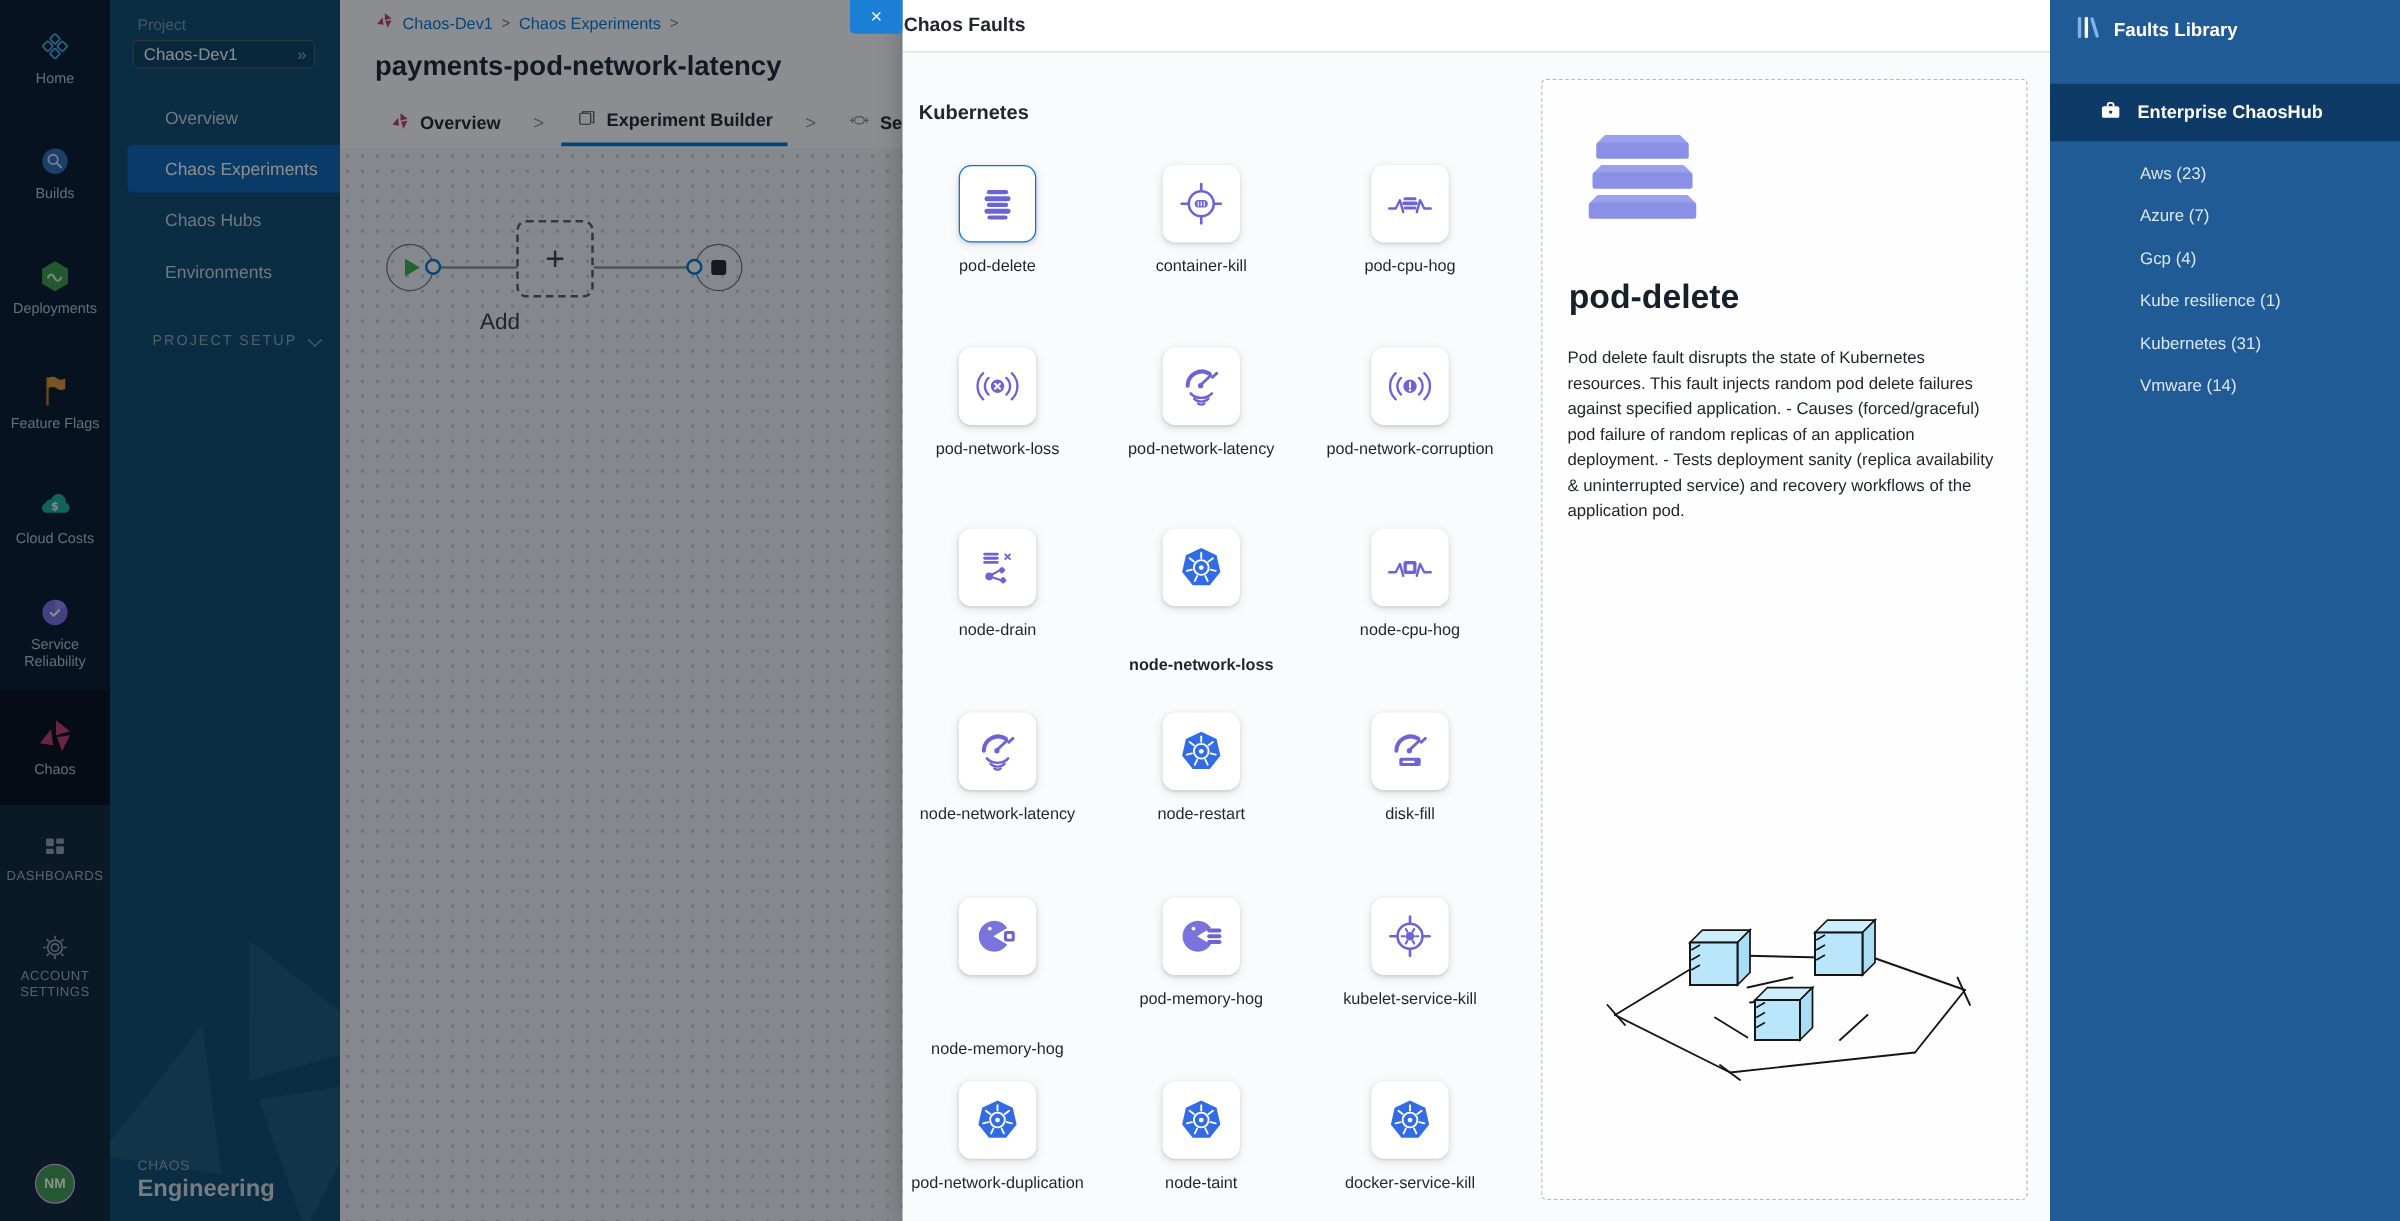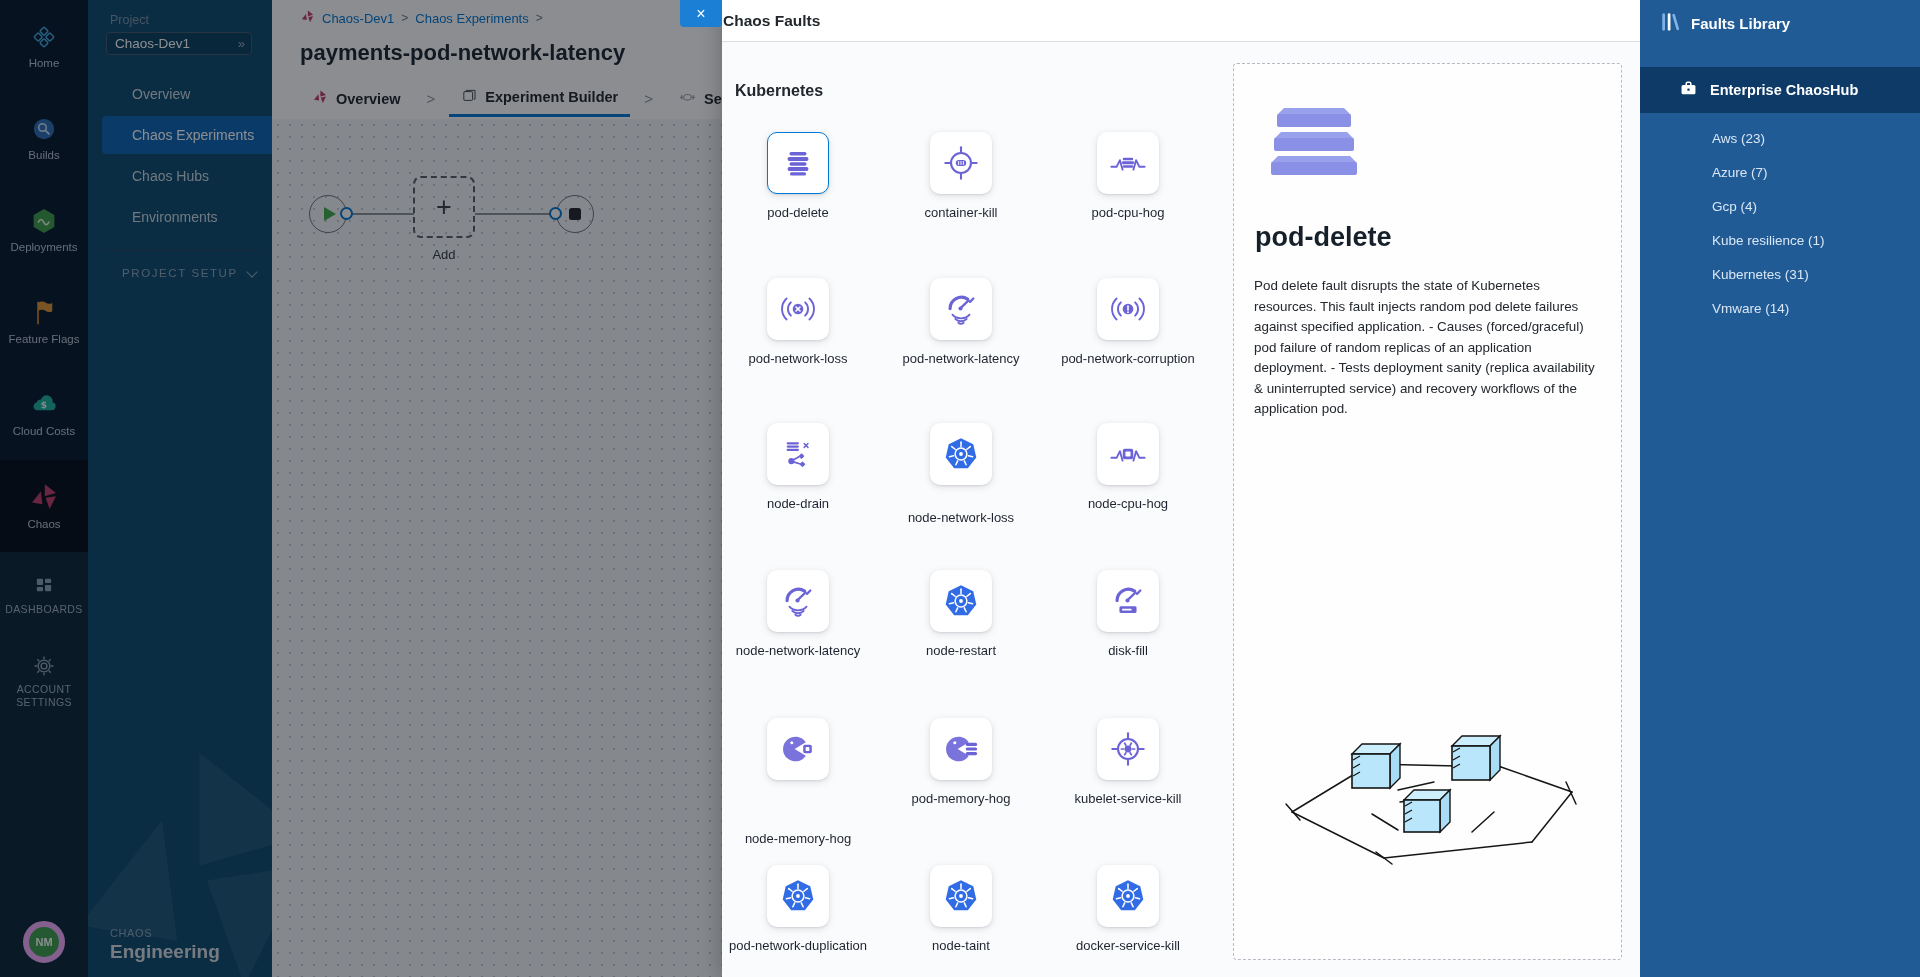--- a/index.html
+++ b/index.html
@@ -11,21 +11,21 @@
     display:flex;flex-direction:column;z-index:1;}
   .mod-item{height:92px;display:flex;flex-direction:column;align-items:center;justify-content:center;
     gap:4px;cursor:pointer;flex:0 0 auto;}
   .mod-item.active{background:#030d19;}
   .mod-item .lbl{font-size:11.5px;color:#b6c3d1;text-align:center;line-height:1.25;padding:0 3px;}
   .mod-icon{display:flex;align-items:center;justify-content:center;}
   .bottom-zone{flex:1;background:#0d2438;display:flex;flex-direction:column;align-items:center;}
   .bottom-zone .mod-item{height:86px;width:100%;}
   .bottom-zone .lbl{font-size:10.5px;color:#9fb0c0;letter-spacing:.4px;}
   .avatar{margin-top:auto;margin-bottom:14px;width:30px;height:30px;border-radius:50%;
-    background:#3e9e4c;border:6px solid #f0abfc;color:#fff;font-size:11px;font-weight:bold;
+    background:#3e9e4c;border:1px solid #f0abfc;color:#fff;font-size:11px;font-weight:bold;
     display:flex;align-items:center;justify-content:center;}
 
   
   .proj-panel{position:absolute;left:88px;top:0;width:184px;height:977px;background:#0c4a6e;
     z-index:1;overflow:hidden;}
   .proj-label{margin:13px 0 5px 22px;font-size:12.5px;color:#7e95aa;}
   .proj-input{margin-left:18px;width:146px;height:23px;border:1px solid #42596e;border-radius:4px;
     display:flex;align-items:center;justify-content:space-between;padding:0 8px;box-sizing:border-box;
     background:rgba(0,0,0,.15);cursor:pointer;}
   .proj-input .name{color:#fff;font-size:13.5px;}
@@ -60,22 +60,22 @@
     background-image:radial-gradient(circle,#c6c9cf 1.05px,transparent 1.45px);background-size:12px 12px;}
   .node-circle{position:absolute;width:38px;height:38px;border-radius:50%;border:1.5px solid #70747b;
     box-sizing:border-box;display:flex;align-items:center;justify-content:center;}
   .edge-line{position:absolute;height:1.6px;background:#8c9097;}
   .port{position:absolute;width:13px;height:13px;border-radius:50%;border:2.4px solid #0278d5;
     background:#fff;box-sizing:border-box;z-index:2;}
   .add-box{position:absolute;left:141px;top:57px;width:62px;height:62px;border:2px dashed #5a5e66;
     border-radius:8px;display:flex;align-items:center;justify-content:center;cursor:pointer;
     box-sizing:border-box;}
   .add-plus{font-size:27px;font-weight:300;color:#3c414a;line-height:1;}
-  .add-label{position:absolute;left:112px;top:128px;width:120px;text-align:center;
-    font-size:13px;color:#353b44;}
+  .add-label{position:absolute;left:112px;top:128px;width:120px;text-align:left;
+    font-size:18px;color:#353b44;}
   .play-tri{width:0;height:0;border-left:12px solid #3faf4a;border-top:7.5px solid transparent;
     border-bottom:7.5px solid transparent;margin-left:4px;}
   .stop-sq{width:12px;height:12px;border-radius:2.5px;background:#22272d;}
 
   
   .dim{position:absolute;left:0;top:0;width:722px;height:977px;background:rgba(9,12,19,.47);z-index:5;}
   .close-btn{position:absolute;left:680px;top:0;width:42px;height:27px;background:#1b7fd6;
     border:none;border-radius:0 0 4px 4px;color:#fff;font-size:16px;line-height:1;cursor:pointer;
     z-index:6;display:flex;align-items:center;justify-content:center;padding:0;}
 
@@ -161,20 +161,30 @@
           <span class="lbl">Feature Flags</span>
         </div>
         <div class="mod-item">
           <span class="mod-icon">
             <svg viewBox="0 0 40 40" width="30" height="30" xmlns="http://www.w3.org/2000/svg">
               <path d="M10,27 h20 a5.5,5.5 0 0 0 1.5,-10.8 A8,8 0 0 0 16,12.5 A6.5,6.5 0 0 0 10,16.5 A5.5,5.5 0 0 0 10,27 Z" fill="#1fae9e"></path>
               <text x="20" y="24" font-size="12" font-weight="bold" fill="#eafaf5" text-anchor="middle" font-family="DejaVu Sans,sans-serif">$</text>
             </svg>
           </span>
           <span class="lbl">Cloud Costs</span>
+        </div>
+        <div class="mod-item">
+          <span class="mod-icon">
+            <svg viewBox="0 0 40 40" width="30" height="30" xmlns="http://www.w3.org/2000/svg">
+              <circle cx="20" cy="20" r="13.5" fill="#7b6ee2"></circle>
+              <path d="M20,20 L20,6.5 A13.5,13.5 0 0 1 31.8,13.2 Z" fill="#9387ea"></path>
+              <path d="M15.5,20.5 l3,3 l6,-6" stroke="#fff" stroke-width="2.2" fill="none" stroke-linecap="round" stroke-linejoin="round"></path>
+            </svg>
+          </span>
+          <span class="lbl">Service Reliability</span>
         </div>
         <div class="mod-item active">
           <span class="mod-icon">
             <svg viewBox="0 0 40 40" width="32" height="32" xmlns="http://www.w3.org/2000/svg">
               <g fill="#c13b68">
                 <path d="M21,4 L35,15 L21,19 Z"></path>
                 <path d="M35,19 L27,35 L22,21 Z"></path>
                 <path d="M5,27 L16,13 L18,29 Z"></path>
               </g>
             </svg>
@@ -457,21 +467,21 @@
                 <line x1="27.8" y1="21.8" x2="32.2" y2="22.8"></line>
                 <line x1="23.5" y1="27.2" x2="25.4" y2="31.3"></line>
                 <line x1="16.5" y1="27.2" x2="14.6" y2="31.3"></line>
                 <line x1="12.2" y1="21.8" x2="7.8" y2="22.8"></line>
                 <line x1="13.8" y1="15" x2="10.2" y2="12.2"></line>
               </g>
               <circle cx="20" cy="20" r="2" fill="#fff"></circle>
             </svg>
           </span>
         </div>
-        <div class="tile-label" style="left: 164px; top: 508px;">node-network-loss</div>
+        <div class="tile-label" style="left: 164px; top: 522px; font-weight: bold;">node-network-loss</div>
         <div class="tile" style="left: 375px; top: 423px;">
           <span style="display:flex">
             <svg viewBox="0 0 40 40" width="38" height="38" xmlns="http://www.w3.org/2000/svg">
               <g fill="none" stroke="#6b63d6" stroke-width="2" stroke-linecap="round" stroke-linejoin="round">
                 <path d="M2.5,24 h5.5 l3.5,-7 2.8,10"></path>
                 <path d="M25.7,27 l2.8,-10 3.5,7 h5.5"></path>
               </g>
               <rect x="14.5" y="14.5" width="11" height="11" rx="2" fill="#6b63d6"></rect>
               <rect x="17.3" y="17.3" width="5.4" height="5.4" rx="1" fill="#fff"></rect>
             </svg>

